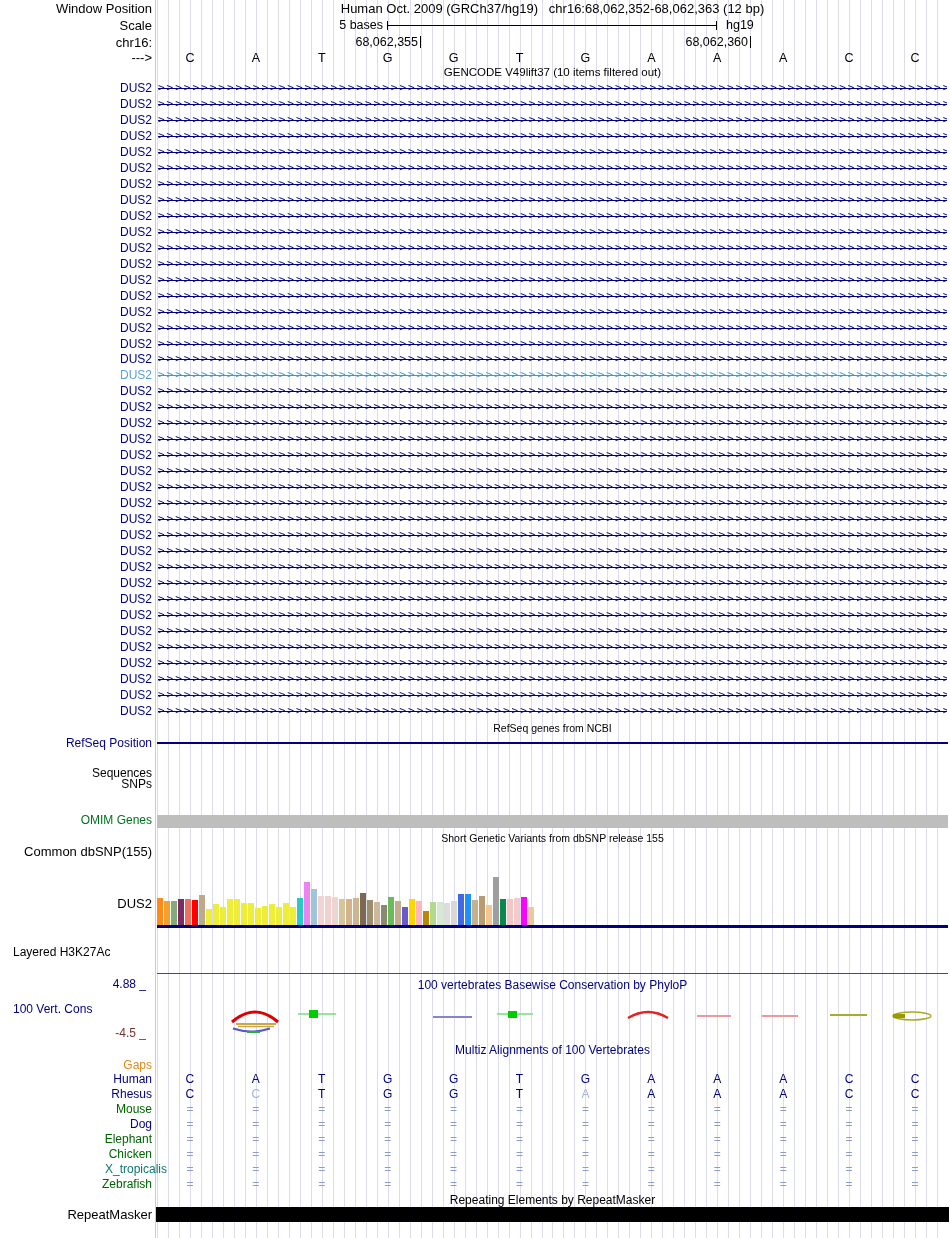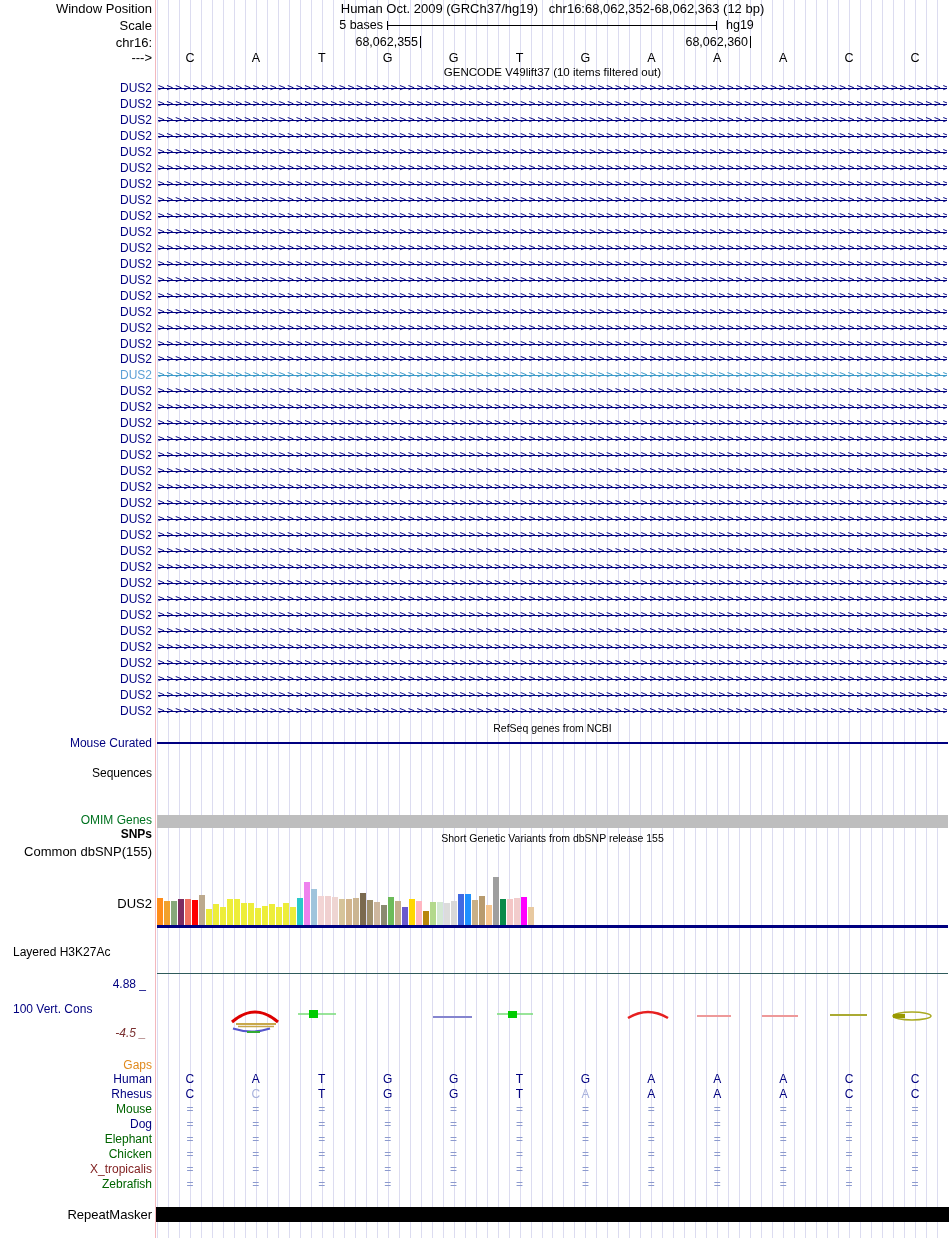--- a/index.html
+++ b/index.html
@@ -180,25 +180,25 @@
       <div class="genearrows" style="top: 672.89px; color: rgb(0, 0, 128);">&gt;&gt;&gt;&gt;&gt;&gt;&gt;&gt;&gt;&gt;&gt;&gt;&gt;&gt;&gt;&gt;&gt;&gt;&gt;&gt;&gt;&gt;&gt;&gt;&gt;&gt;&gt;&gt;&gt;&gt;&gt;&gt;&gt;&gt;&gt;&gt;&gt;&gt;&gt;&gt;&gt;&gt;&gt;&gt;&gt;&gt;&gt;&gt;&gt;&gt;&gt;&gt;&gt;&gt;&gt;&gt;&gt;&gt;&gt;&gt;&gt;&gt;&gt;&gt;&gt;&gt;&gt;&gt;&gt;&gt;&gt;&gt;&gt;&gt;&gt;&gt;&gt;&gt;&gt;&gt;&gt;&gt;&gt;&gt;&gt;&gt;&gt;&gt;&gt;&gt;&gt;&gt;&gt;&gt;&gt;&gt;&gt;&gt;&gt;&gt;&gt;&gt;&gt;&gt;&gt;&gt;&gt;&gt;&gt;&gt;&gt;&gt;&gt;&gt;&gt;&gt;&gt;&gt;&gt;&gt;&gt;&gt;&gt;&gt;&gt;&gt;&gt;&gt;&gt;&gt;&gt;&gt;&gt;&gt;&gt;&gt;&gt;&gt;&gt;&gt;</div>
       <div class="generow-label" style="top: 688.86px; color: rgb(0, 0, 128);">DUS2</div>
       <div class="geneline" style="top: 694.86px; background: rgb(0, 0, 128);"></div>
       <div class="genearrows" style="top: 688.86px; color: rgb(0, 0, 128);">&gt;&gt;&gt;&gt;&gt;&gt;&gt;&gt;&gt;&gt;&gt;&gt;&gt;&gt;&gt;&gt;&gt;&gt;&gt;&gt;&gt;&gt;&gt;&gt;&gt;&gt;&gt;&gt;&gt;&gt;&gt;&gt;&gt;&gt;&gt;&gt;&gt;&gt;&gt;&gt;&gt;&gt;&gt;&gt;&gt;&gt;&gt;&gt;&gt;&gt;&gt;&gt;&gt;&gt;&gt;&gt;&gt;&gt;&gt;&gt;&gt;&gt;&gt;&gt;&gt;&gt;&gt;&gt;&gt;&gt;&gt;&gt;&gt;&gt;&gt;&gt;&gt;&gt;&gt;&gt;&gt;&gt;&gt;&gt;&gt;&gt;&gt;&gt;&gt;&gt;&gt;&gt;&gt;&gt;&gt;&gt;&gt;&gt;&gt;&gt;&gt;&gt;&gt;&gt;&gt;&gt;&gt;&gt;&gt;&gt;&gt;&gt;&gt;&gt;&gt;&gt;&gt;&gt;&gt;&gt;&gt;&gt;&gt;&gt;&gt;&gt;&gt;&gt;&gt;&gt;&gt;&gt;&gt;&gt;&gt;&gt;&gt;&gt;&gt;&gt;</div>
       <div class="generow-label" style="top: 704.83px; color: rgb(0, 0, 128);">DUS2</div>
       <div class="geneline" style="top: 710.83px; background: rgb(0, 0, 128);"></div>
       <div class="genearrows" style="top: 704.83px; color: rgb(0, 0, 128);">&gt;&gt;&gt;&gt;&gt;&gt;&gt;&gt;&gt;&gt;&gt;&gt;&gt;&gt;&gt;&gt;&gt;&gt;&gt;&gt;&gt;&gt;&gt;&gt;&gt;&gt;&gt;&gt;&gt;&gt;&gt;&gt;&gt;&gt;&gt;&gt;&gt;&gt;&gt;&gt;&gt;&gt;&gt;&gt;&gt;&gt;&gt;&gt;&gt;&gt;&gt;&gt;&gt;&gt;&gt;&gt;&gt;&gt;&gt;&gt;&gt;&gt;&gt;&gt;&gt;&gt;&gt;&gt;&gt;&gt;&gt;&gt;&gt;&gt;&gt;&gt;&gt;&gt;&gt;&gt;&gt;&gt;&gt;&gt;&gt;&gt;&gt;&gt;&gt;&gt;&gt;&gt;&gt;&gt;&gt;&gt;&gt;&gt;&gt;&gt;&gt;&gt;&gt;&gt;&gt;&gt;&gt;&gt;&gt;&gt;&gt;&gt;&gt;&gt;&gt;&gt;&gt;&gt;&gt;&gt;&gt;&gt;&gt;&gt;&gt;&gt;&gt;&gt;&gt;&gt;&gt;&gt;&gt;&gt;&gt;&gt;&gt;&gt;&gt;&gt;</div>
     </div>
 
   <div class="ctitle f10" style="top:722px;">RefSeq genes from NCBI</div>
-  <div class="lab navy" style="top:737px;">Mouse Curated</div>
+  <div class="lab navy" style="top:737px;">RefSeq Position</div>
   <div class="hline" style="top:742px;height:2px;background:#000080;"></div>
 
   <div class="lab" style="top:767px;">Sequences</div>
-  <div class="lab" style="top:828px;font-weight:bold;">SNPs</div>
+  <div class="lab" style="top:778px;">SNPs</div>
 
   <div class="hline" style="top:815px;height:13px;background:#bebebe;"></div>
   <div class="lab green" style="top:814px;">OMIM Genes</div>
 
   <div class="ctitle f10" style="top:832px;">Short Genetic Variants from dbSNP release 155</div>
   <div class="lab f125" style="top:845px;">Common dbSNP(155)</div>
 
   <div class="lab f125" style="top:897px;">DUS2</div>
   <div id="gtex-bars" style="position:absolute;left:157px;top:877px;width:791px;height:48px;">
       <div class="bar" style="left: 0px; height: 27px; background: rgb(255, 140, 26);"></div>
@@ -254,42 +254,44 @@
       <div class="bar" style="left: 350px; height: 26px; background: rgb(244, 198, 198);"></div>
       <div class="bar" style="left: 357px; height: 27px; background: rgb(242, 204, 204);"></div>
       <div class="bar" style="left: 364px; height: 28px; background: rgb(255, 0, 255);"></div>
       <div class="bar" style="left: 371px; height: 18px; background: rgb(232, 201, 160);"></div>
     </div>
   <div class="hline" style="top:925px;height:3px;background:#000080;"></div>
 
   <div class="lab-left" style="top:946px;">Layered H3K27Ac</div>
 
   <div class="hline" style="top:973px;height:1px;background:#2f5b5b;"></div>
+  <div class="ctitle f12 navy" style="top:979px;">100 vertebrates Basewise Conservation by PhyloP</div>
   <div class="lab navy" style="top:978px;left:0;width:146px;">4.88 _</div>
   <div class="lab-left navy" style="top:1003px;">100 Vert. Cons</div>
-  <div class="lab maroon" style="top:1027px;left:0;width:146px;font-style:italic;">-4.5 _</div>
+  <div class="lab maroon" style="top:1027px;left:0;width:146px;">-4.5 _</div>
   <svg id="cons-svg" width="950" height="35" style="position:absolute;left:0;top:1005px;">
       <path d="M232,17 Q255,-3 278,17" stroke="#dd0000" stroke-width="3" fill="none"></path>
       <line x1="236" x2="276" y1="19" y2="19" stroke="#c8a84b" stroke-width="2"></line>
       <line x1="238" x2="274" y1="21.5" y2="21.5" stroke="#c8a84b" stroke-width="1.5"></line>
       <path d="M233,23.5 Q251.5,29.5 270,23.5" stroke="#5555cc" stroke-width="2" fill="none"></path>
       <line x1="247" x2="260" y1="27" y2="27" stroke="#33aa33" stroke-width="2"></line>
       <line x1="298" x2="336" y1="9" y2="9" stroke="#77dd77" stroke-width="1.5"></line>
       <rect x="309" y="5" width="9" height="8" fill="#00cc00"></rect>
       <line x1="433" x2="472" y1="12" y2="12" stroke="#8585cf" stroke-width="2"></line>
       <line x1="497" x2="533" y1="9" y2="9" stroke="#77dd77" stroke-width="1.5"></line>
       <rect x="508" y="6" width="9" height="7" fill="#00cc00"></rect>
       <path d="M628,13 Q648,1 668,13" stroke="#e62020" stroke-width="2.5" fill="none"></path>
       <line x1="697" x2="731" y1="11" y2="11" stroke="#ee9999" stroke-width="2"></line>
       <line x1="762" x2="798" y1="11" y2="11" stroke="#ee9999" stroke-width="2"></line>
       <line x1="830" x2="867" y1="10" y2="10" stroke="#aaaa33" stroke-width="2"></line>
       <ellipse cx="912" cy="11" rx="19" ry="4" stroke="#aaaa22" stroke-width="1.5" fill="none"></ellipse>
       <rect x="893" y="9" width="12" height="4" fill="#999900"></rect>
     </svg>
 
+  <div class="ctitle f12 navy" style="top:1044px;">Multiz Alignments of 100 Vertebrates</div>
   <div class="lab orange" style="top:1059px;">Gaps</div>
   <div id="multiz-rows">
       <div class="lab" style="top: 1073px; color: rgb(0, 0, 128);">Human</div>
       <div class="alncell" style="left: 156.958px; top: 1073px; color: rgb(0, 0, 128);">C</div>
       <div class="alncell" style="left: 222.875px; top: 1073px; color: rgb(0, 0, 128);">A</div>
       <div class="alncell" style="left: 288.792px; top: 1073px; color: rgb(0, 0, 128);">T</div>
       <div class="alncell" style="left: 354.708px; top: 1073px; color: rgb(0, 0, 128);">G</div>
       <div class="alncell" style="left: 420.625px; top: 1073px; color: rgb(0, 0, 128);">G</div>
       <div class="alncell" style="left: 486.542px; top: 1073px; color: rgb(0, 0, 128);">T</div>
       <div class="alncell" style="left: 552.458px; top: 1073px; color: rgb(0, 0, 128);">G</div>
@@ -356,21 +358,21 @@
       <div class="alncell" style="left: 288.792px; top: 1148px; color: rgb(140, 154, 206);">=</div>
       <div class="alncell" style="left: 354.708px; top: 1148px; color: rgb(140, 154, 206);">=</div>
       <div class="alncell" style="left: 420.625px; top: 1148px; color: rgb(140, 154, 206);">=</div>
       <div class="alncell" style="left: 486.542px; top: 1148px; color: rgb(140, 154, 206);">=</div>
       <div class="alncell" style="left: 552.458px; top: 1148px; color: rgb(140, 154, 206);">=</div>
       <div class="alncell" style="left: 618.375px; top: 1148px; color: rgb(140, 154, 206);">=</div>
       <div class="alncell" style="left: 684.292px; top: 1148px; color: rgb(140, 154, 206);">=</div>
       <div class="alncell" style="left: 750.208px; top: 1148px; color: rgb(140, 154, 206);">=</div>
       <div class="alncell" style="left: 816.125px; top: 1148px; color: rgb(140, 154, 206);">=</div>
       <div class="alncell" style="left: 882.042px; top: 1148px; color: rgb(140, 154, 206);">=</div>
-      <div class="lab" style="top: 1163px; color: #7f1d1d;">X_tropicalis</div>
+      <div class="lab" style="top: 1163px; color: #0f766e; margin-left: 15px;">X_tropicalis</div>
       <div class="alncell" style="left: 156.958px; top: 1163px; color: rgb(140, 154, 206);">=</div>
       <div class="alncell" style="left: 222.875px; top: 1163px; color: rgb(140, 154, 206);">=</div>
       <div class="alncell" style="left: 288.792px; top: 1163px; color: rgb(140, 154, 206);">=</div>
       <div class="alncell" style="left: 354.708px; top: 1163px; color: rgb(140, 154, 206);">=</div>
       <div class="alncell" style="left: 420.625px; top: 1163px; color: rgb(140, 154, 206);">=</div>
       <div class="alncell" style="left: 486.542px; top: 1163px; color: rgb(140, 154, 206);">=</div>
       <div class="alncell" style="left: 552.458px; top: 1163px; color: rgb(140, 154, 206);">=</div>
       <div class="alncell" style="left: 618.375px; top: 1163px; color: rgb(140, 154, 206);">=</div>
       <div class="alncell" style="left: 684.292px; top: 1163px; color: rgb(140, 154, 206);">=</div>
       <div class="alncell" style="left: 750.208px; top: 1163px; color: rgb(140, 154, 206);">=</div>
@@ -384,15 +386,16 @@
       <div class="alncell" style="left: 420.625px; top: 1178px; color: rgb(140, 154, 206);">=</div>
       <div class="alncell" style="left: 486.542px; top: 1178px; color: rgb(140, 154, 206);">=</div>
       <div class="alncell" style="left: 552.458px; top: 1178px; color: rgb(140, 154, 206);">=</div>
       <div class="alncell" style="left: 618.375px; top: 1178px; color: rgb(140, 154, 206);">=</div>
       <div class="alncell" style="left: 684.292px; top: 1178px; color: rgb(140, 154, 206);">=</div>
       <div class="alncell" style="left: 750.208px; top: 1178px; color: rgb(140, 154, 206);">=</div>
       <div class="alncell" style="left: 816.125px; top: 1178px; color: rgb(140, 154, 206);">=</div>
       <div class="alncell" style="left: 882.042px; top: 1178px; color: rgb(140, 154, 206);">=</div>
     </div>
 
+  <div class="ctitle f12" style="top:1194px;">Repeating Elements by RepeatMasker</div>
   <div style="position:absolute;left:156px;top:1207px;width:793px;height:15px;background:#000;"></div>
   <div class="lab f125" style="top:1208px;">RepeatMasker</div>
 </div>
 
 </body></html>

